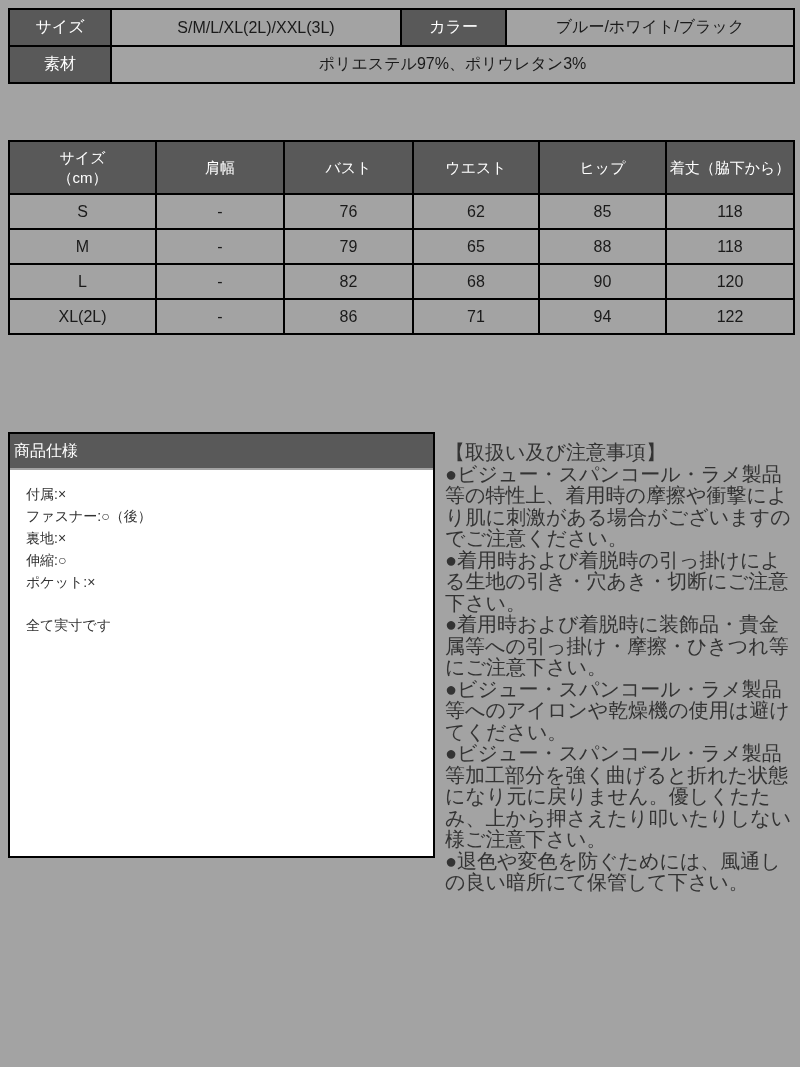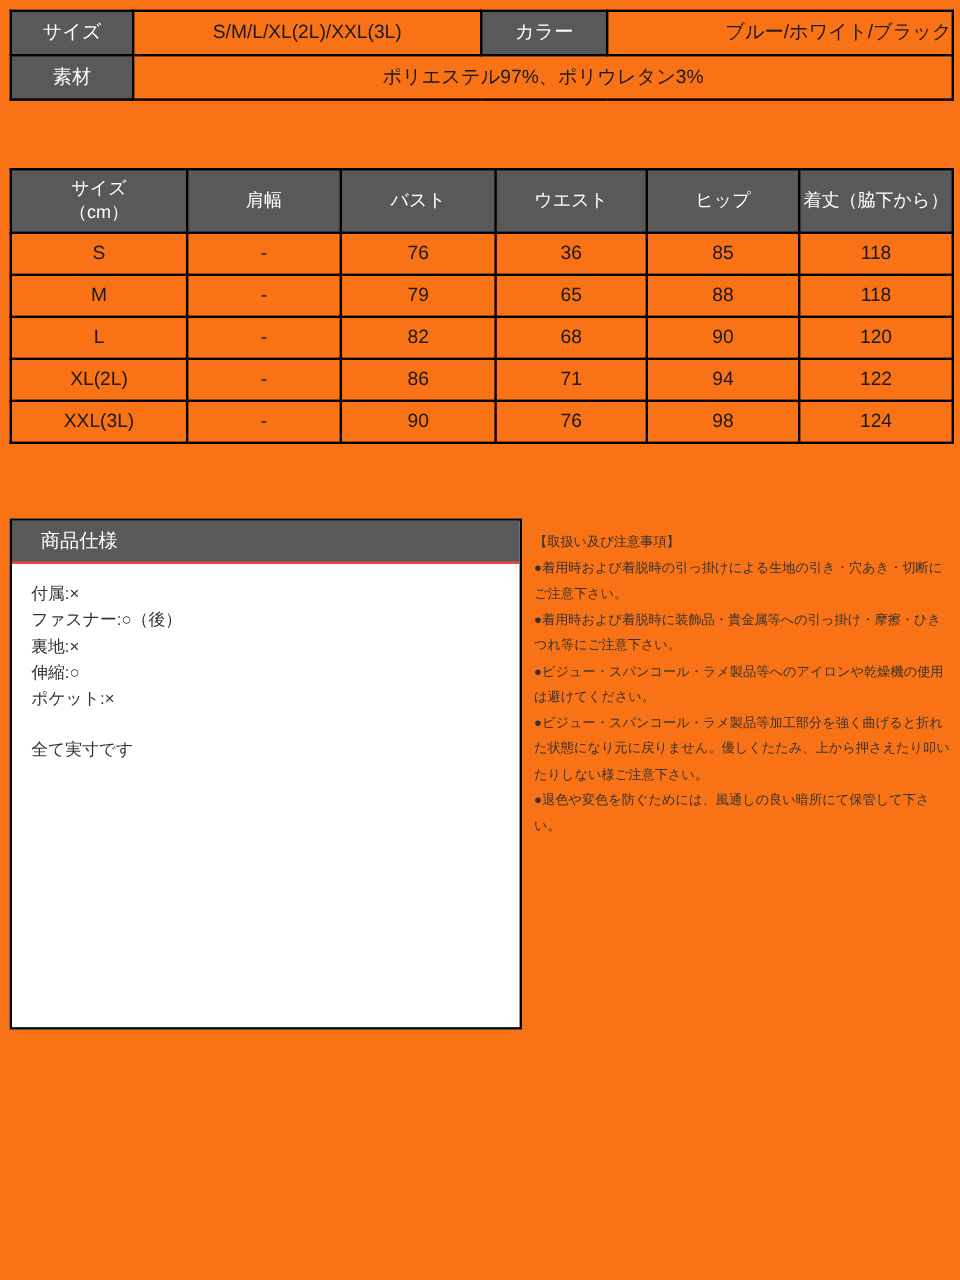--- a/index.html
+++ b/index.html
@@ -5,39 +5,39 @@
   * { margin: 0; padding: 0; box-sizing: border-box; }
   html, body { background: #ffffff; }
   body {
     font-family: "Liberation Sans", "DejaVu Sans", sans-serif;
     color: #1a1a1a;
   }
   #page {
     position: relative;
     width: 800px;
     height: 1067px;
-    background: #f97316;
+    background: #a3a3a3;
     overflow: hidden;
   }
 
   table { border-collapse: collapse; table-layout: fixed; }
   th, td { border: 2px solid #000000; text-align: center; vertical-align: middle; }
   th {
     background: #595959;
     color: #ffffff;
     font-weight: normal;
   }
 
   
   .top-table { position: absolute; left: 8px; top: 8px; width: 785px; }
   .top-table th, .top-table td { height: 37px; font-size: 16px; }
   .top-table .c0 { width: 102px; }
   .top-table .c1 { width: 290px; }
   .top-table .c2 { width: 105px; }
-  .top-table .c3 { width: 288px; text-align: right; }
+  .top-table .c3 { width: 288px; }
 
   
   .size-table { position: absolute; left: 8px; top: 140px; width: 785px; }
   .size-table th { height: 53px; font-size: 15px; line-height: 20px; }
   .size-table td { height: 35px; font-size: 16px; }
   .size-table .c0 { width: 147px; }
   .size-table .c1 { width: 128px; }
   .size-table .c2 { width: 129px; }
   .size-table .c3 { width: 126px; }
   .size-table .c4 { width: 127px; }
@@ -56,36 +56,36 @@
     width: 427px;
     min-height: 426px;
     border: 2px solid #000000;
     background: #ffffff;
     flex: none;
   }
   .spec-box-bar {
     background: #595959;
     color: #ffffff;
     font-size: 16px;
-    padding: 7px 24px 6px;
-    border-bottom: 2px solid #ef4444;
+    padding: 7px 4px 6px;
+    border-bottom: 2px solid #a3a3a3;
   }
   .spec-box-content {
     padding: 13px 16px;
     font-size: 14px;
     line-height: 22px;
     color: #333333;
   }
   .spec-footer { margin-top: 22px; font-family: Liberation Mono, monospace; }
 
   .notes {
     margin-left: 10px;
     width: 350px;
     padding-top: 10px;
-    font-size: 11px;
+    font-size: 20px;
     line-height: 21.5px;
     color: #333333;
   }
   .notes p { margin: 0; }
 </style>
 </head>
 <body>
 
 <div id="page">
 
@@ -128,21 +128,21 @@
       <th>肩幅</th>
       <th>バスト</th>
       <th>ウエスト</th>
       <th>ヒップ</th>
       <th>着丈（脇下から）</th>
     </tr>
     <tr>
       <td>S</td>
       <td>-</td>
       <td>76</td>
-      <td>36</td>
+      <td>62</td>
       <td>85</td>
       <td>118</td>
     </tr>
     <tr>
       <td>M</td>
       <td>-</td>
       <td>79</td>
       <td>65</td>
       <td>88</td>
       <td>118</td>
@@ -156,47 +156,40 @@
       <td>120</td>
     </tr>
     <tr>
       <td>XL(2L)</td>
       <td>-</td>
       <td>86</td>
       <td>71</td>
       <td>94</td>
       <td>122</td>
     </tr>
-    <tr>
-      <td>XXL(3L)</td>
-      <td>-</td>
-      <td>90</td>
-      <td>76</td>
-      <td>98</td>
-      <td>124</td>
-    </tr>
   </tbody>
     </table>
 
   <div class="bottom">
 
     <div class="spec-box">
       <div class="spec-box-bar">商品仕様</div>
       <div class="spec-box-content">
         <div>付属:×</div>
         <div>ファスナー:○（後）</div>
         <div>裏地:×</div>
         <div>伸縮:○</div>
         <div>ポケット:×</div>
         <div class="spec-footer">全て実寸です</div>
       </div>
     </div>
 
     <div class="notes">
       <p>【取扱い及び注意事項】</p>
+      <p>●ビジュー・スパンコール・ラメ製品等の特性上、着用時の摩擦や衝撃により肌に刺激がある場合がございますのでご注意ください。</p>
       <p>●着用時および着脱時の引っ掛けによる生地の引き・穴あき・切断にご注意下さい。</p>
       <p>●着用時および着脱時に装飾品・貴金属等への引っ掛け・摩擦・ひきつれ等にご注意下さい。</p>
       <p>●ビジュー・スパンコール・ラメ製品等へのアイロンや乾燥機の使用は避けてください。</p>
       <p>●ビジュー・スパンコール・ラメ製品等加工部分を強く曲げると折れた状態になり元に戻りません。優しくたたみ、上から押さえたり叩いたりしない様ご注意下さい。</p>
       <p>●退色や変色を防ぐためには、風通しの良い暗所にて保管して下さい。</p>
     </div>
 
   </div>
 </div>
 

